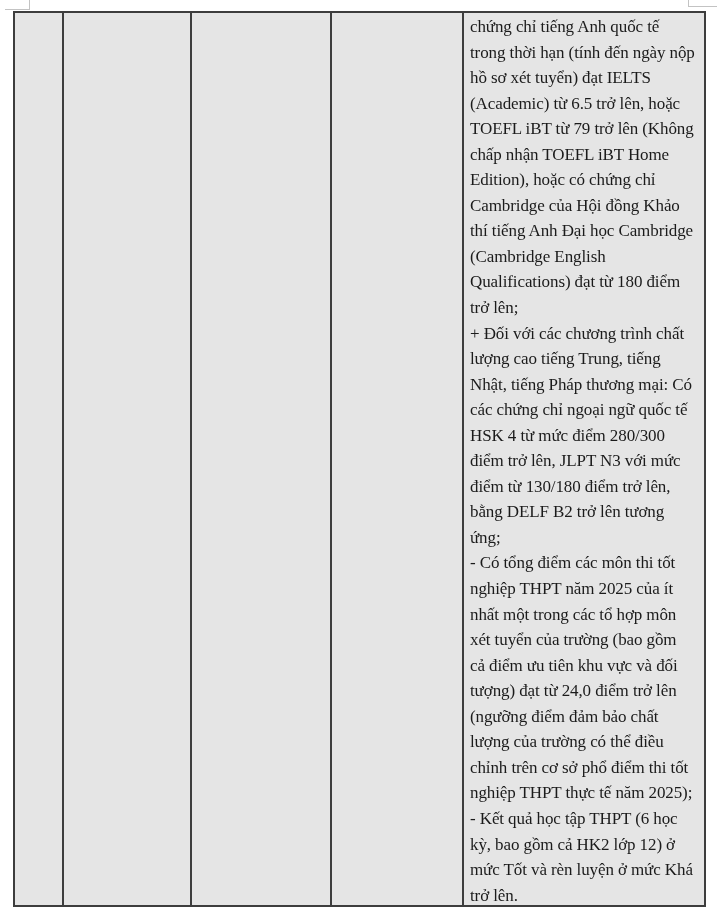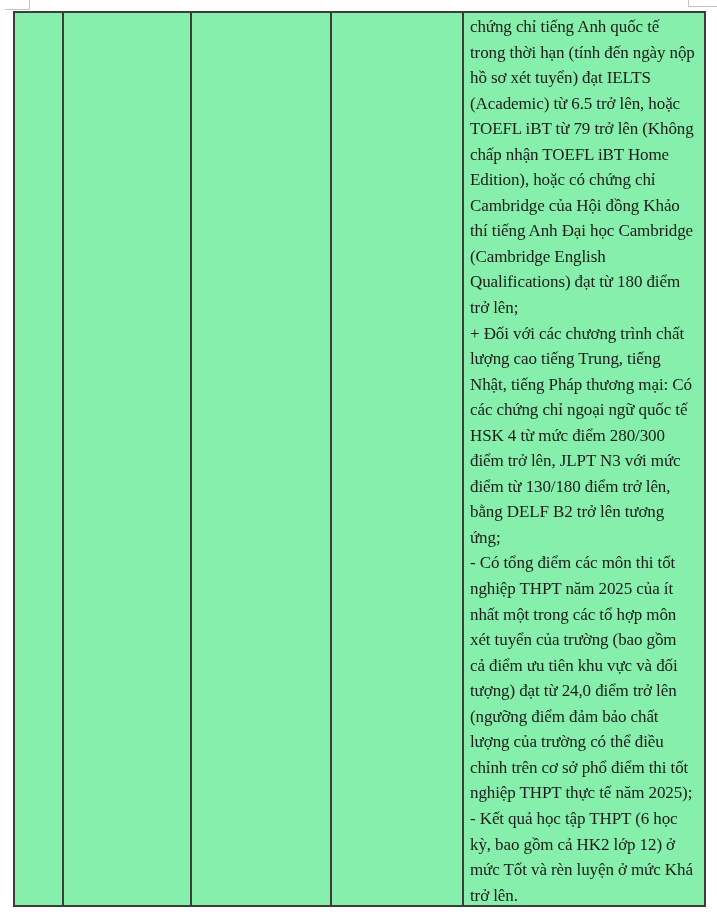--- a/index.html
+++ b/index.html
@@ -19,21 +19,21 @@
   }
   .doc-table {
     position: absolute;
     left: 13px;
     top: 11px;
     width: 693px;
     height: 896px;
     border: 2px solid var(--border-color);
     display: flex;
     flex-direction: row;
-    background: #86efac;
+    background: #e5e5e5;
   }
   .cell {
     border-right: 2px solid var(--border-color);
     height: 100%;
     overflow: hidden;
   }
   .cell.c1 { width: 49px; }
   .cell.c2 { width: 128px; }
   .cell.c3 { width: 140px; }
   .cell.c4 { width: 132px; }

